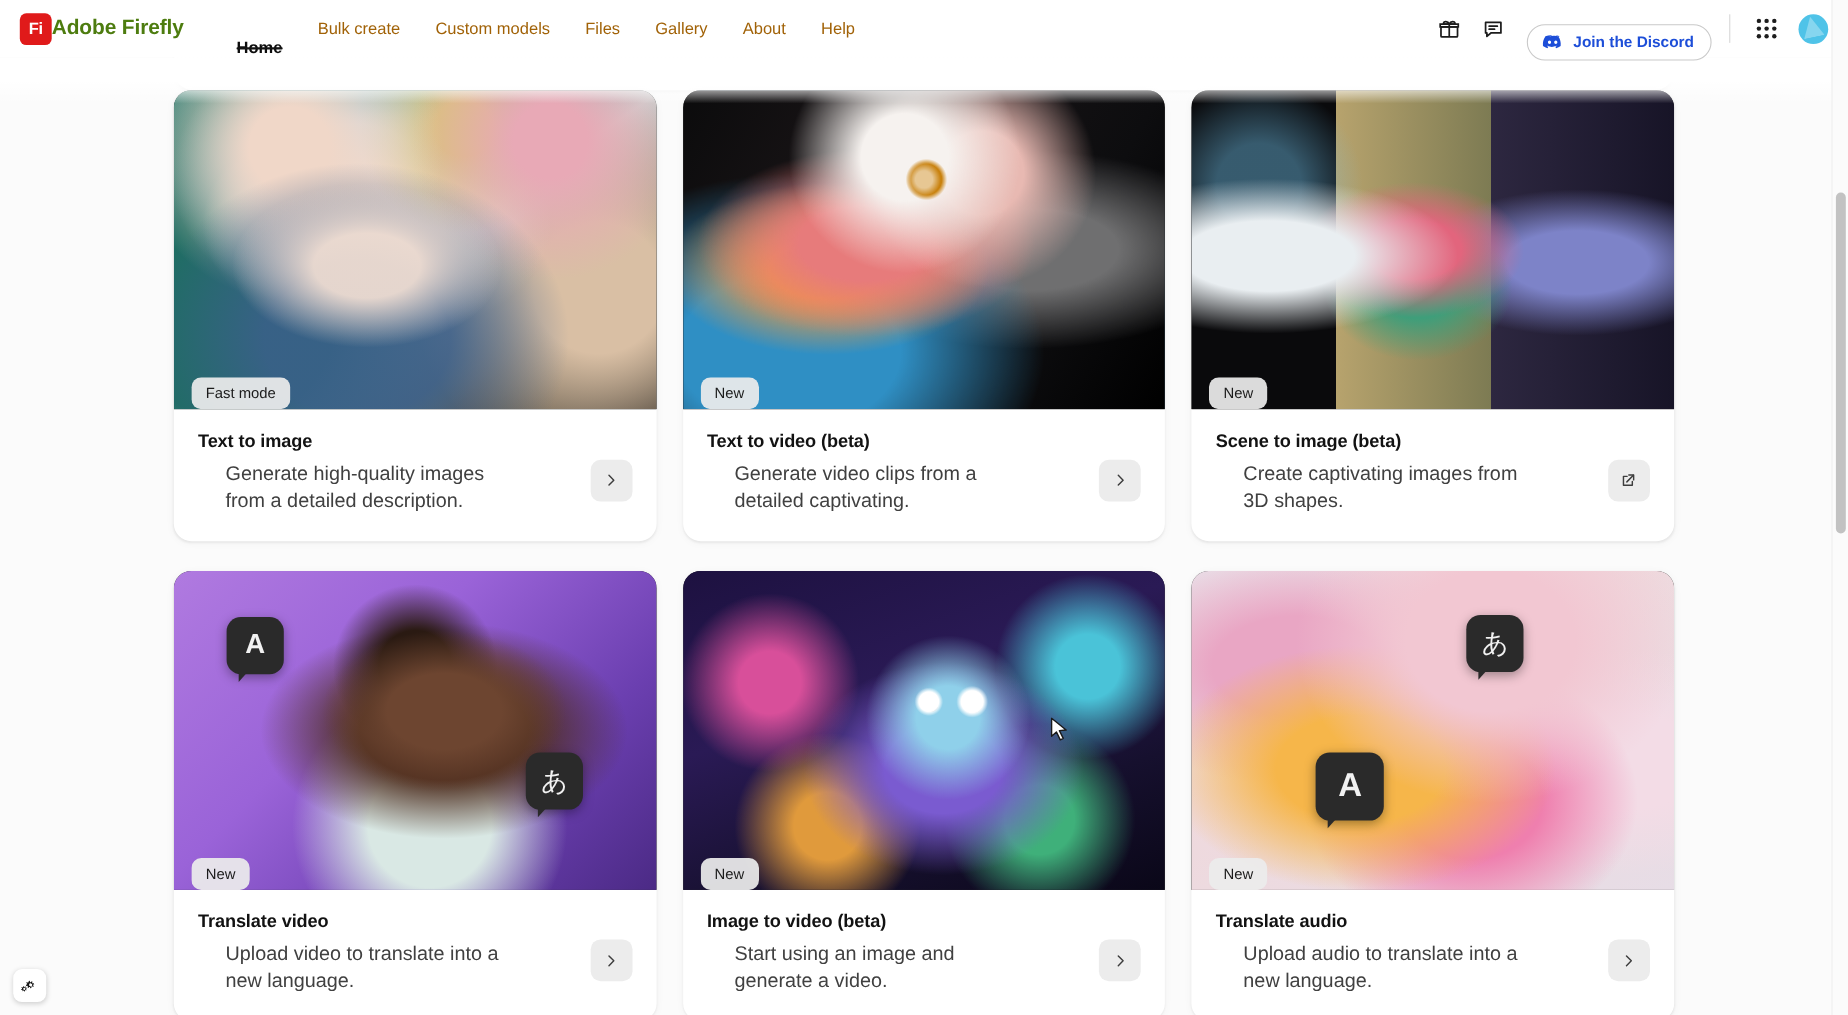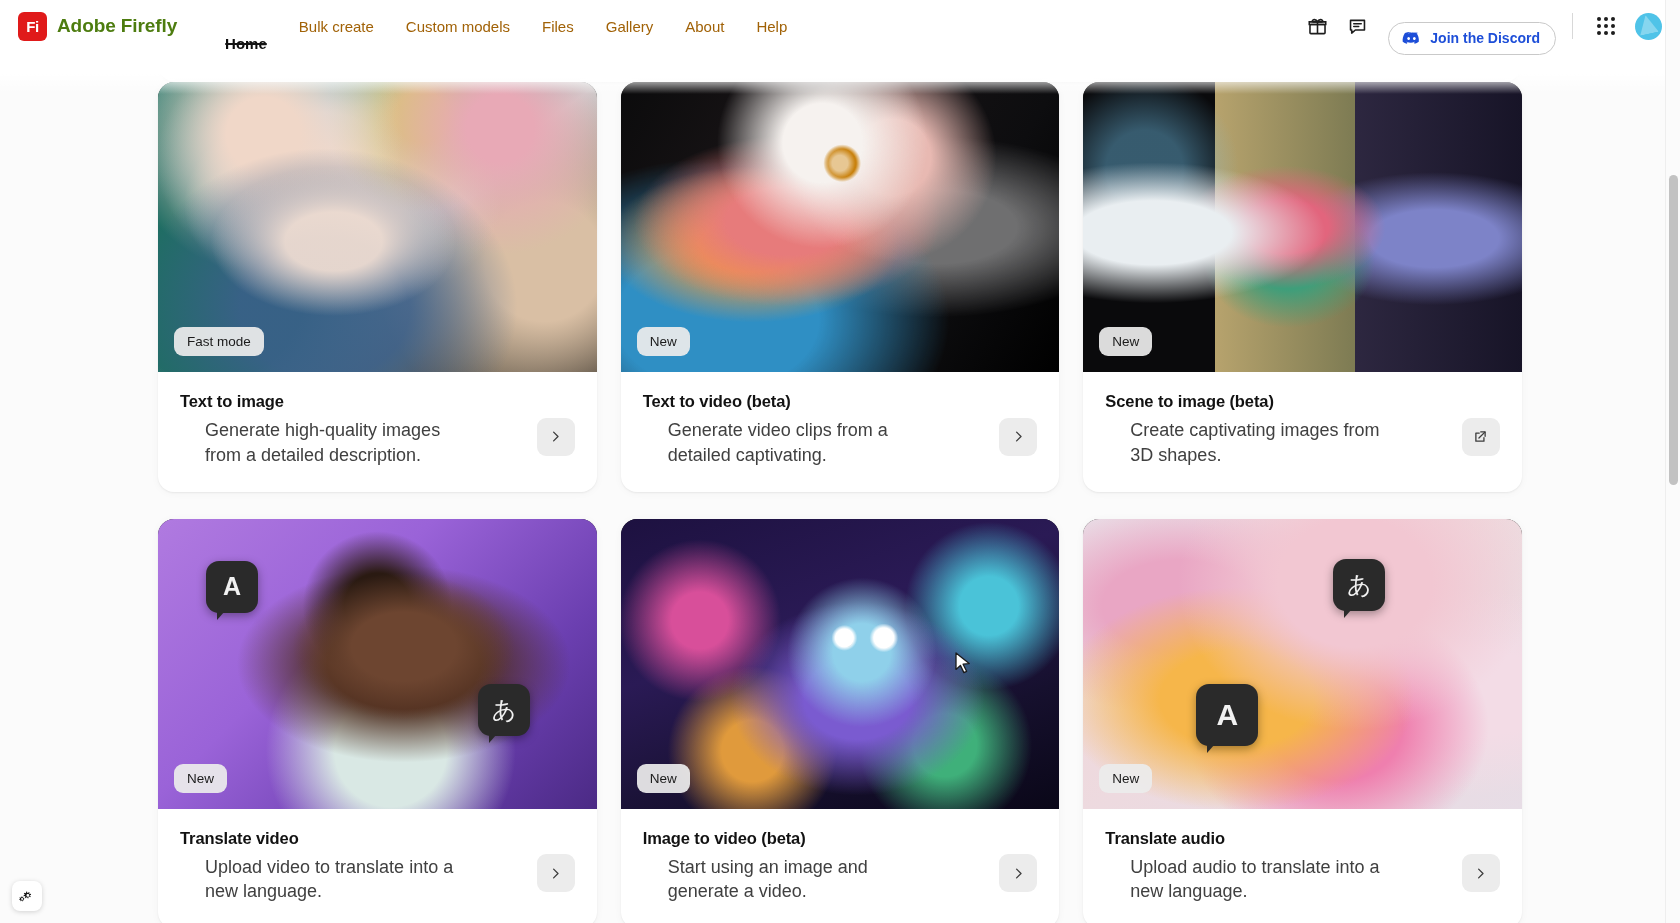--- a/index.html
+++ b/index.html
@@ -21,21 +21,21 @@
     background: #ffffff;
     display: flex;
     align-items: center;
     padding: 0 18px 0 18px;
     z-index: 40;
   }
 
   .brand {
     display: flex;
     align-items: center;
-    gap: 10px;
+    gap: 0;
     flex: 0 0 auto;
     margin-right: 32px;
   }
   .brand-mark {
     width: 29px; height: 29px;
     border-radius: 6px;
     background: #e01a1a;
     display: flex; align-items: center; justify-content: center;
     color: #fff;
     font-weight: 700;
@@ -204,21 +204,21 @@
     position: relative;
     height: 290px;
     overflow: hidden;
     background: #1a1a1a;
   }
   .card-media .art { position: absolute; inset: 0; }
 
   .badge {
     position: absolute;
     left: 16px;
-    bottom: 16px;
+    bottom: 0;
     height: 29px;
     padding: 0 13px;
     display: flex;
     align-items: center;
     border-radius: 9px;
     font-size: 13.5px;
     font-weight: 400;
     color: #1b1b1b;
     background: rgba(236,236,236,.93);
     backdrop-filter: blur(3px);

